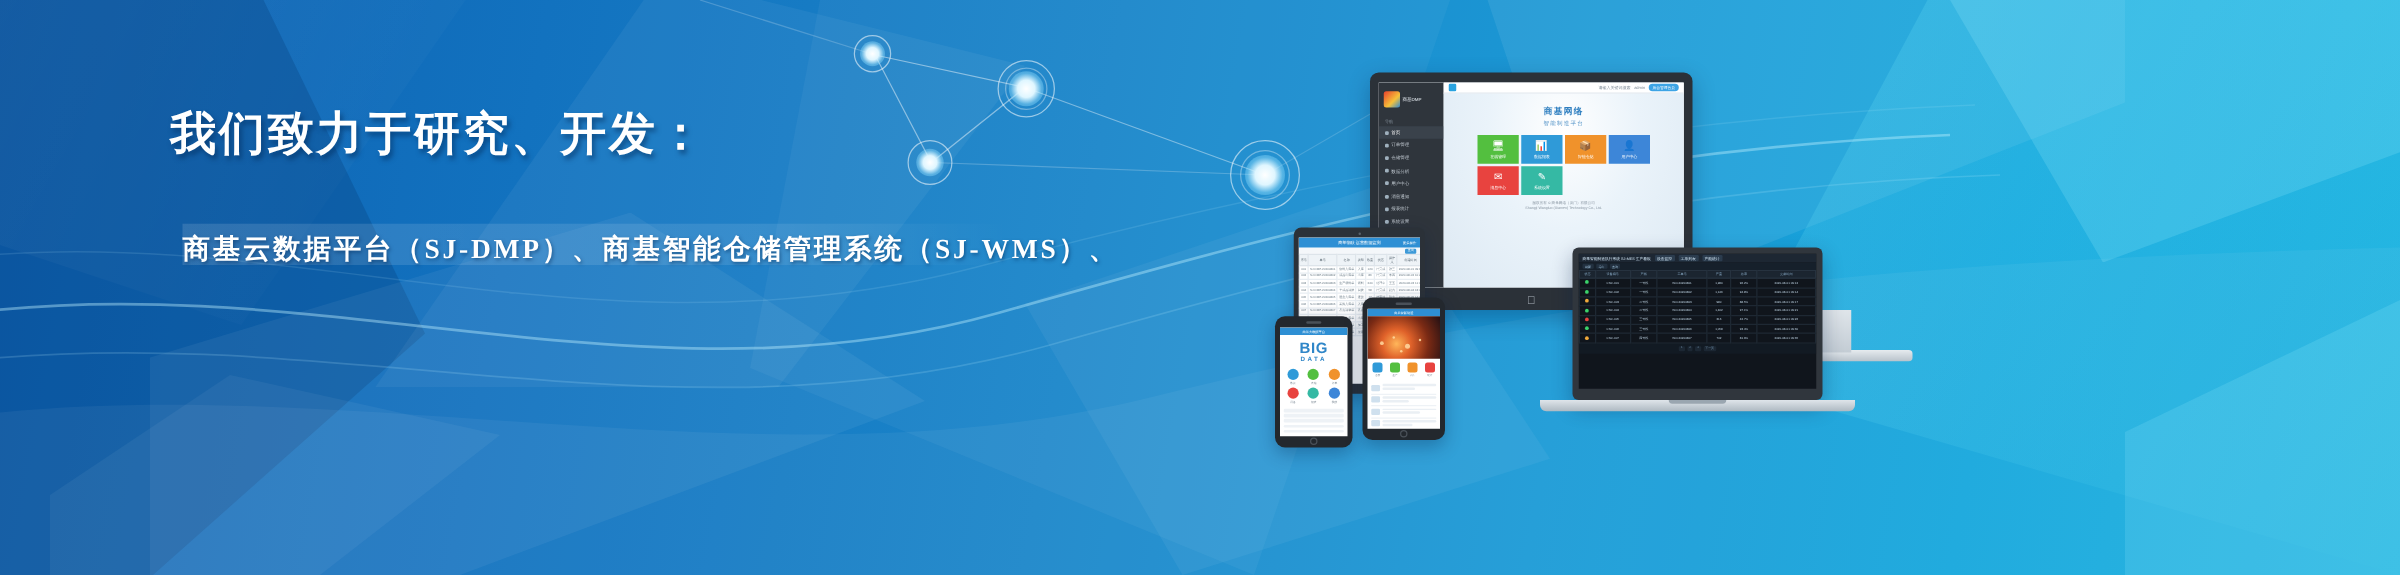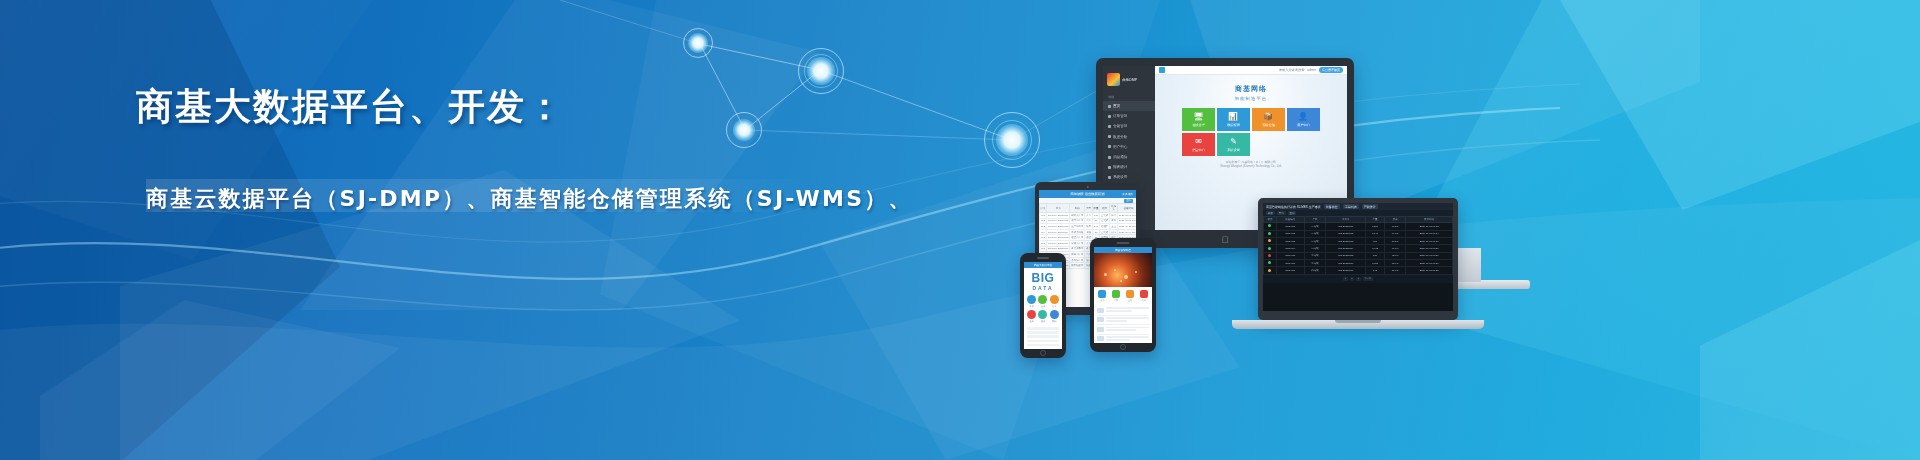--- a/index.html
+++ b/index.html
@@ -68,21 +68,21 @@
     line-height:1.25;
     text-shadow:2px 3px 4px rgba(0,40,85,.55);
   }
   .lines { margin-top:47px; }
   .bodyline {
     font-family:"DejaVu Sans","Liberation Sans",sans-serif;
     font-size:22px; font-weight:bold; color:#ffffff;
     letter-spacing:1px; line-height:44px; white-space:nowrap;
     text-shadow:1px 2px 3px rgba(0,40,85,.5);
   }
-  .bodyline.l1 { letter-spacing:2.2px; padding-left:10px; }
+  .bodyline.l1 { letter-spacing:2.2px; padding-left:10px;font-family:Liberation Serif, serif; }
   .bodyline.l2 { letter-spacing:0.6px; padding-left:2px; }
   .hiband {
     position:absolute; left:146px; top:179px; width:660px; height:33px;
     background:linear-gradient(90deg,rgba(255,255,255,.13),rgba(255,255,255,.10) 70%,rgba(255,255,255,0));
   }
 
   
   .devices { position:absolute; left:990px; top:0; width:930px; height:460px; }
 
   
@@ -142,21 +142,21 @@
   .tl-sub { height:5px; background:#f4f7fa; display:flex; justify-content:flex-end;
             align-items:center; padding-right:3px; }
   .tl-sub .bt { background:#3d9ad8; color:#fff; font-size:2.4px; padding:.5px 2px; border-radius:1px; }
   table.grid { width:100%; border-collapse:collapse; }
   table.grid th { background:#eef3f7; color:#5a6873; font-size:2.5px; font-weight:normal;
                   border:.4px solid #dde4ea; padding:1px 0; }
   table.grid td { color:#70808c; font-size:2.4px; border:.4px solid #e8edf2;
                   padding:.8px 1px; text-align:center; white-space:nowrap; }
 
   
-  .phoneL { position:absolute; left:30px; top:253px; width:46px; height:105px;
+  .phoneL { position:absolute; left:30px; top:253px; width:62px; height:105px;
             background:#23282e; border-radius:8px; padding:9px 4px;
             box-shadow:0 5px 14px rgba(0,30,70,.3); }
   .phoneL .spk { position:absolute; left:50%; top:4px; transform:translateX(-50%);
                  width:12px; height:1.6px; border-radius:1px; background:#4a5159; }
   .phoneL .hm { position:absolute; left:50%; bottom:2px; transform:translateX(-50%);
                 width:6px; height:6px; border-radius:50%; border:.6px solid #4a5159; }
   .pl-screen { width:100%; height:100%; background:#fff; overflow:hidden; }
   .pl-bar { height:6px; background:#2e8fd4; color:#fff; font-size:2.6px;
             display:flex; align-items:center; justify-content:center; }
   .pl-big { text-align:center; padding:3px 0 2px; }
@@ -272,21 +272,21 @@
     <div class="halo"></div>
   </div>
   <div class="orb" style="left:984px; top:112px; width:56px; height:56px;">
     <div class="core" style="inset:12px;"></div>
     <div class="halo"></div>
     <div class="halo2" style="inset:8px;"></div>
   </div>
 
   <div class="hiband"></div>
   <div class="copy">
-    <div class="headline">商基大数据平台、开发：</div>
+    <div class="headline">我们致力于研究、开发：</div>
     <div class="lines">
       <div class="bodyline l1">商基云数据平台（SJ-DMP）、商基智能仓储管理系统（SJ-WMS）、</div>
     </div>
   </div>
 
   <div class="devices">
 
     <div class="imac-base"></div>
     <div class="imac-stand"></div>
     <div class="imac">

